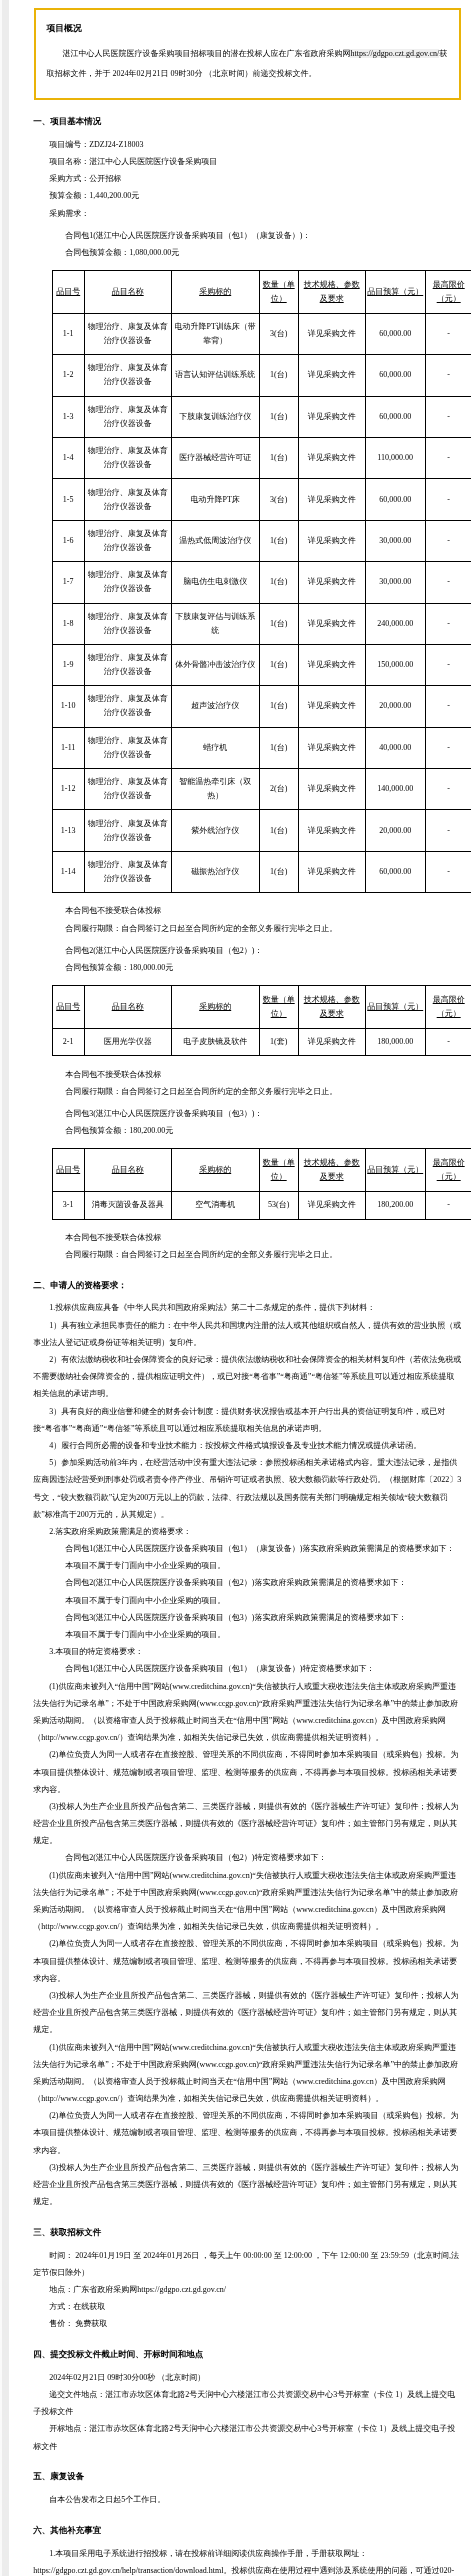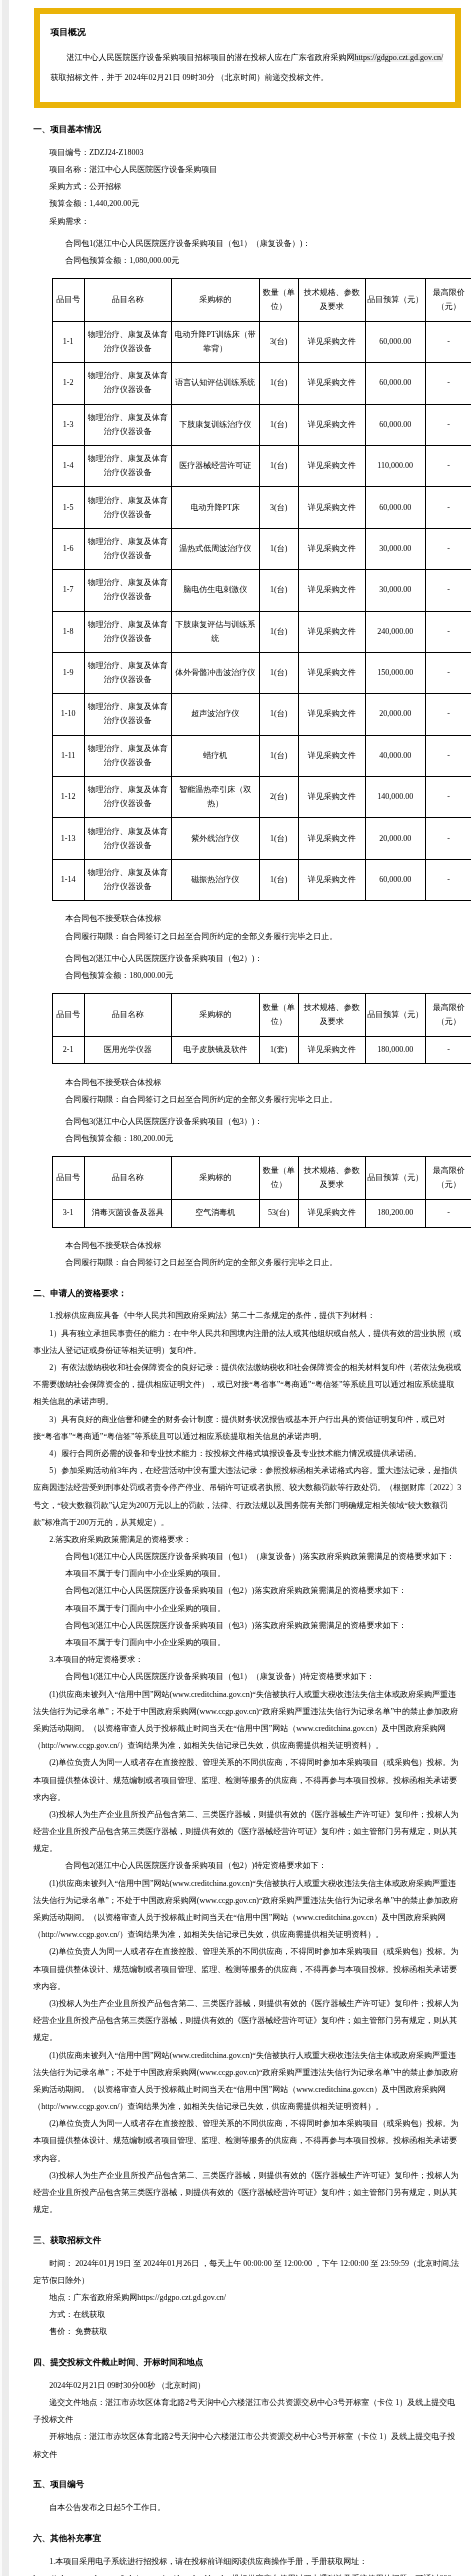--- a/index.html
+++ b/index.html
@@ -2,28 +2,28 @@
 <html style="font-size:8.2px"><head>
 <meta charset="utf-8">
 <style>
   html,body{margin:0;padding:0;background:#ececec;}
   body{font-family:"Liberation Serif","DejaVu Serif",serif;color:#000;border-left:2.1px solid #fafafa;width:469px;}
   .page{background:#ffffff;margin-left:7.2px;padding:5.2px 9.3px 46px 24px;box-sizing:border-box;min-height:2683px;}
   p{margin:0;font-size:8px;line-height:2.15;}
   .i1{text-indent:2em;}
   .i2{text-indent:4em;}
   h2{font-size:8.5px;font-weight:bold;margin:16.5px 0 6.2px 0;line-height:1.6;font-family:Liberation Mono, monospace;}
-  .overview-box{border:6px solid #eab308;margin:3.1px 1px 15.5px 1px;padding:6.2px 10.3px 12.4px 10.3px;}
+  .overview-box{border:2px solid #eab308;margin:3.1px 1px 15.5px 1px;padding:6.2px 10.3px 12.4px 10.3px;}
   .overview-box .ov-title{font-size:8.8px;font-weight:bold;margin:4.1px 0 7.2px 0;line-height:1.8;}
   .overview-box .ov-body{line-height:2.6;text-indent:2em;}
   .hl{background:#efefef;text-align:right;}
   .tbl{border-collapse:collapse;margin:8.2px 0 9.3px 18.5px;table-layout:fixed;width:419px;}
   .tbl th,.tbl td{border:0.5px solid #000;font-size:8px;font-weight:normal;text-align:center;
     padding:6.2px 2.1px;line-height:1.75;word-break:break-all;vertical-align:middle;}
-  .tbl th{padding:7.2px 1.5px;}
+  .tbl th{padding:7.2px 1.5px;text-decoration:underline;}
   .num{text-align:right;padding-right:4.6px;}
   .mt{margin-top:5.2px;}
   .c1{width:32px}.c2{width:87px}.c3{width:88px}.c4{width:39px}.c5{width:67px}.c6{width:60px}.c7{width:47px}
 </style>
 </head>
 <body>
 
 <div class="page">
 
   <div class="overview-box">
@@ -340,21 +340,21 @@
   <p class="i1">时间： 2024年01月19日 至 2024年01月26日 ，每天上午 00:00:00 至 12:00:00 ，下午 12:00:00 至 23:59:59（北京时间,法定节假日除外）</p>
   <p class="i1">地点：广东省政府采购网https://gdgpo.czt.gd.gov.cn/</p>
   <p class="i1">方式：在线获取</p>
   <p class="i1">售价： 免费获取</p>
 
   <h2>四、提交投标文件截止时间、开标时间和地点</h2>
   <p class="i1">2024年02月21日 09时30分00秒 （北京时间）</p>
   <p class="i1">递交文件地点：湛江市赤坎区体育北路2号天润中心六楼湛江市公共资源交易中心3号开标室（卡位 1）及线上提交电子投标文件</p>
   <p class="i1">开标地点：湛江市赤坎区体育北路2号天润中心六楼湛江市公共资源交易中心3号开标室（卡位 1）及线上提交电子投标文件</p>
 
-  <h2>五、项目编号</h2>
+  <h2>五、康复设备</h2>
   <p class="i1">自本公告发布之日起5个工作日。</p>
 
   <h2>六、其他补充事宜</h2>
   <div>
 
       <p class="i1">1.本项目采用电子系统进行招投标，请在投标前详细阅读供应商操作手册，手册获取网址：https://gdgpo.czt.gd.gov.cn/help/transaction/download.html。投标供应商在使用过程中遇到涉及系统使用的问题，可通过020-88696588 进行咨询或通过广东政府采购智慧云平台运维服务说明中提供的其他服务方式获取帮助。</p>
 
     </div>
 
 </div>

